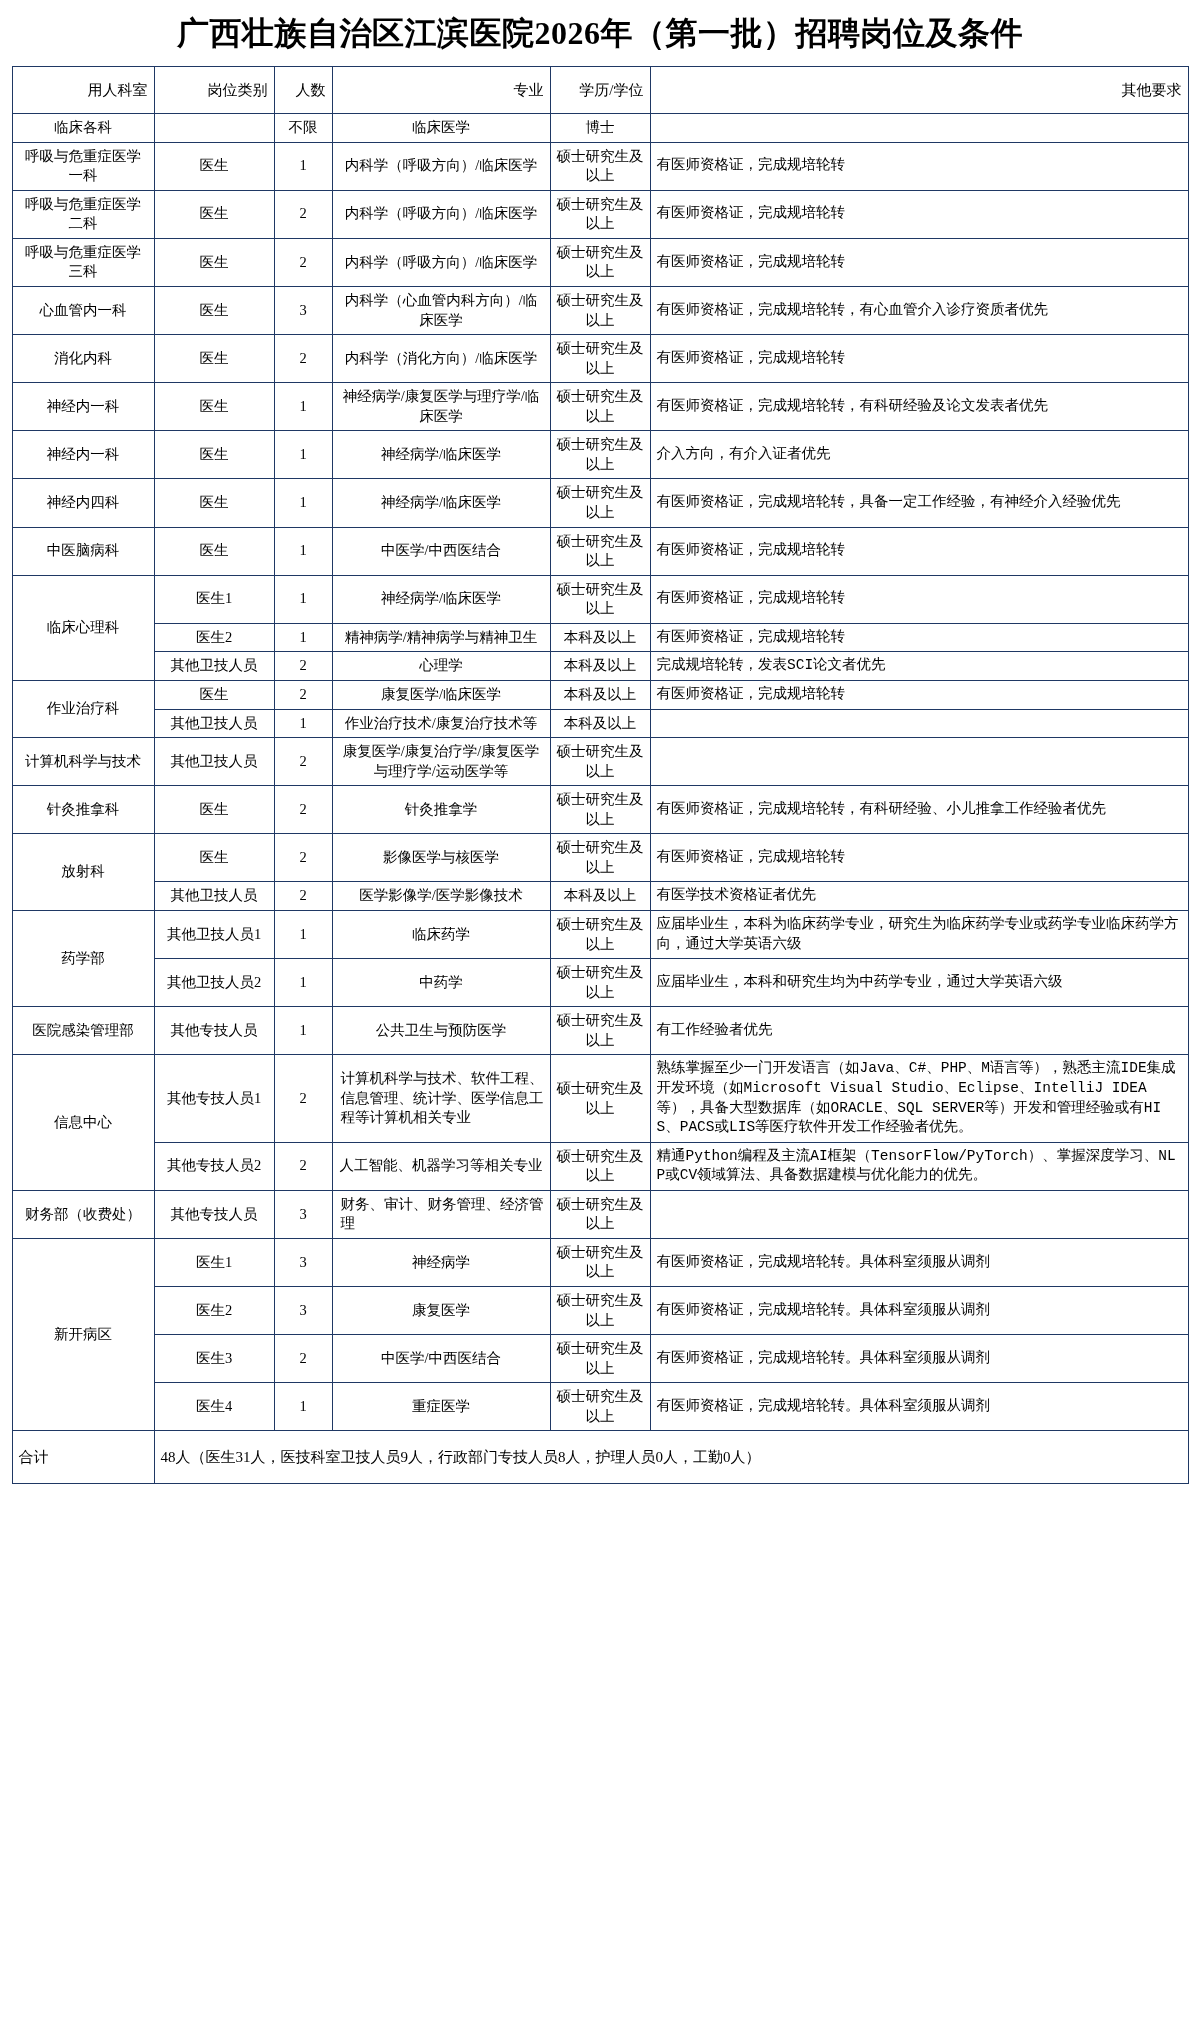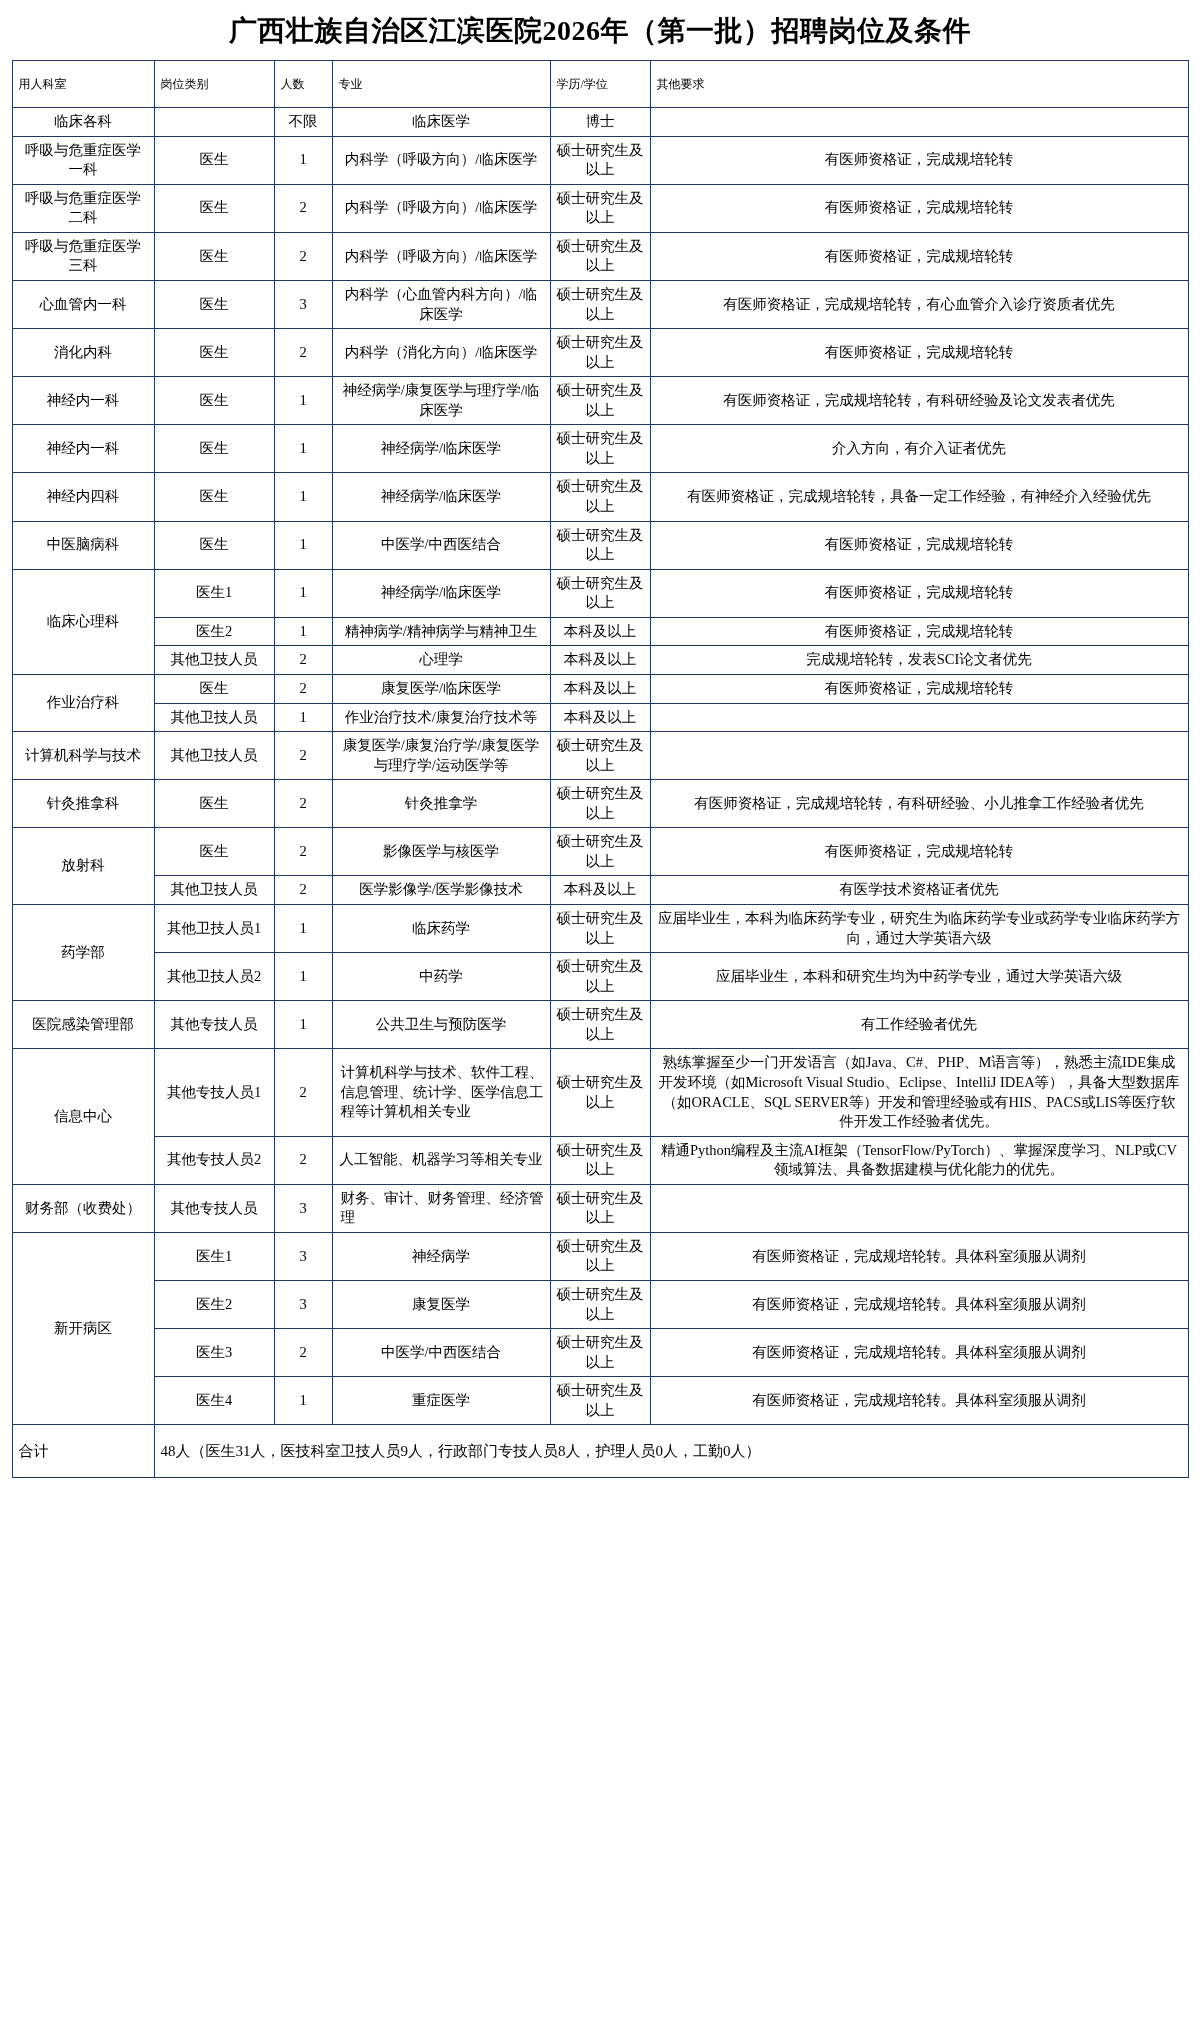--- a/index.html
+++ b/index.html
@@ -14,21 +14,21 @@
   }
   .page {
     width: 1200px;
     box-sizing: border-box;
     padding: 6px 0 0 0;
   }
   .doc-title {
     text-align: center;
     font-family: "Liberation Serif", "DejaVu Serif", serif;
     font-weight: bold;
-    font-size: 28px;
+    font-size: 32px;
     letter-spacing: 0.5px;
     padding: 6px 0 10px 0;
     color: #000;
   }
   table.recruit {
     border-collapse: collapse;
     width: 1176px;
     margin: 0 auto;
     table-layout: fixed;
   }
@@ -36,39 +36,40 @@
   table.recruit td {
     border: 1px solid #1f3864;
     padding: 4px 6px;
     font-size: 14.5px;
     line-height: 1.35;
     vertical-align: middle;
     word-break: break-all;
   }
   table.recruit thead th {
     font-weight: normal;
-    text-align: left;
+    text-align: right;
     height: 38px;
-    font-size: 12px;
+    font-size: 15px;
   }
   
   col.c-dept   { width: 142px; }
   col.c-type   { width: 120px; }
   col.c-count  { width: 58px; }
   col.c-major  { width: 218px; }
   col.c-degree { width: 100px; }
   col.c-other  { width: 538px; }
 
   td.dept, td.type, td.count, td.major, td.degree {
     text-align: center;
   }
   td.other {
-    text-align: center;
+    text-align: left;
     padding-left: 8px;
     padding-right: 8px;
+    font-family: Liberation Mono, monospace;
   }
   td.other.empty { }
   td.major.left {
     text-align: left;
     padding-left: 8px;
     margin-left: 19px;
   }
   tr.total-row td {
     text-align: left;
     height: 44px;

